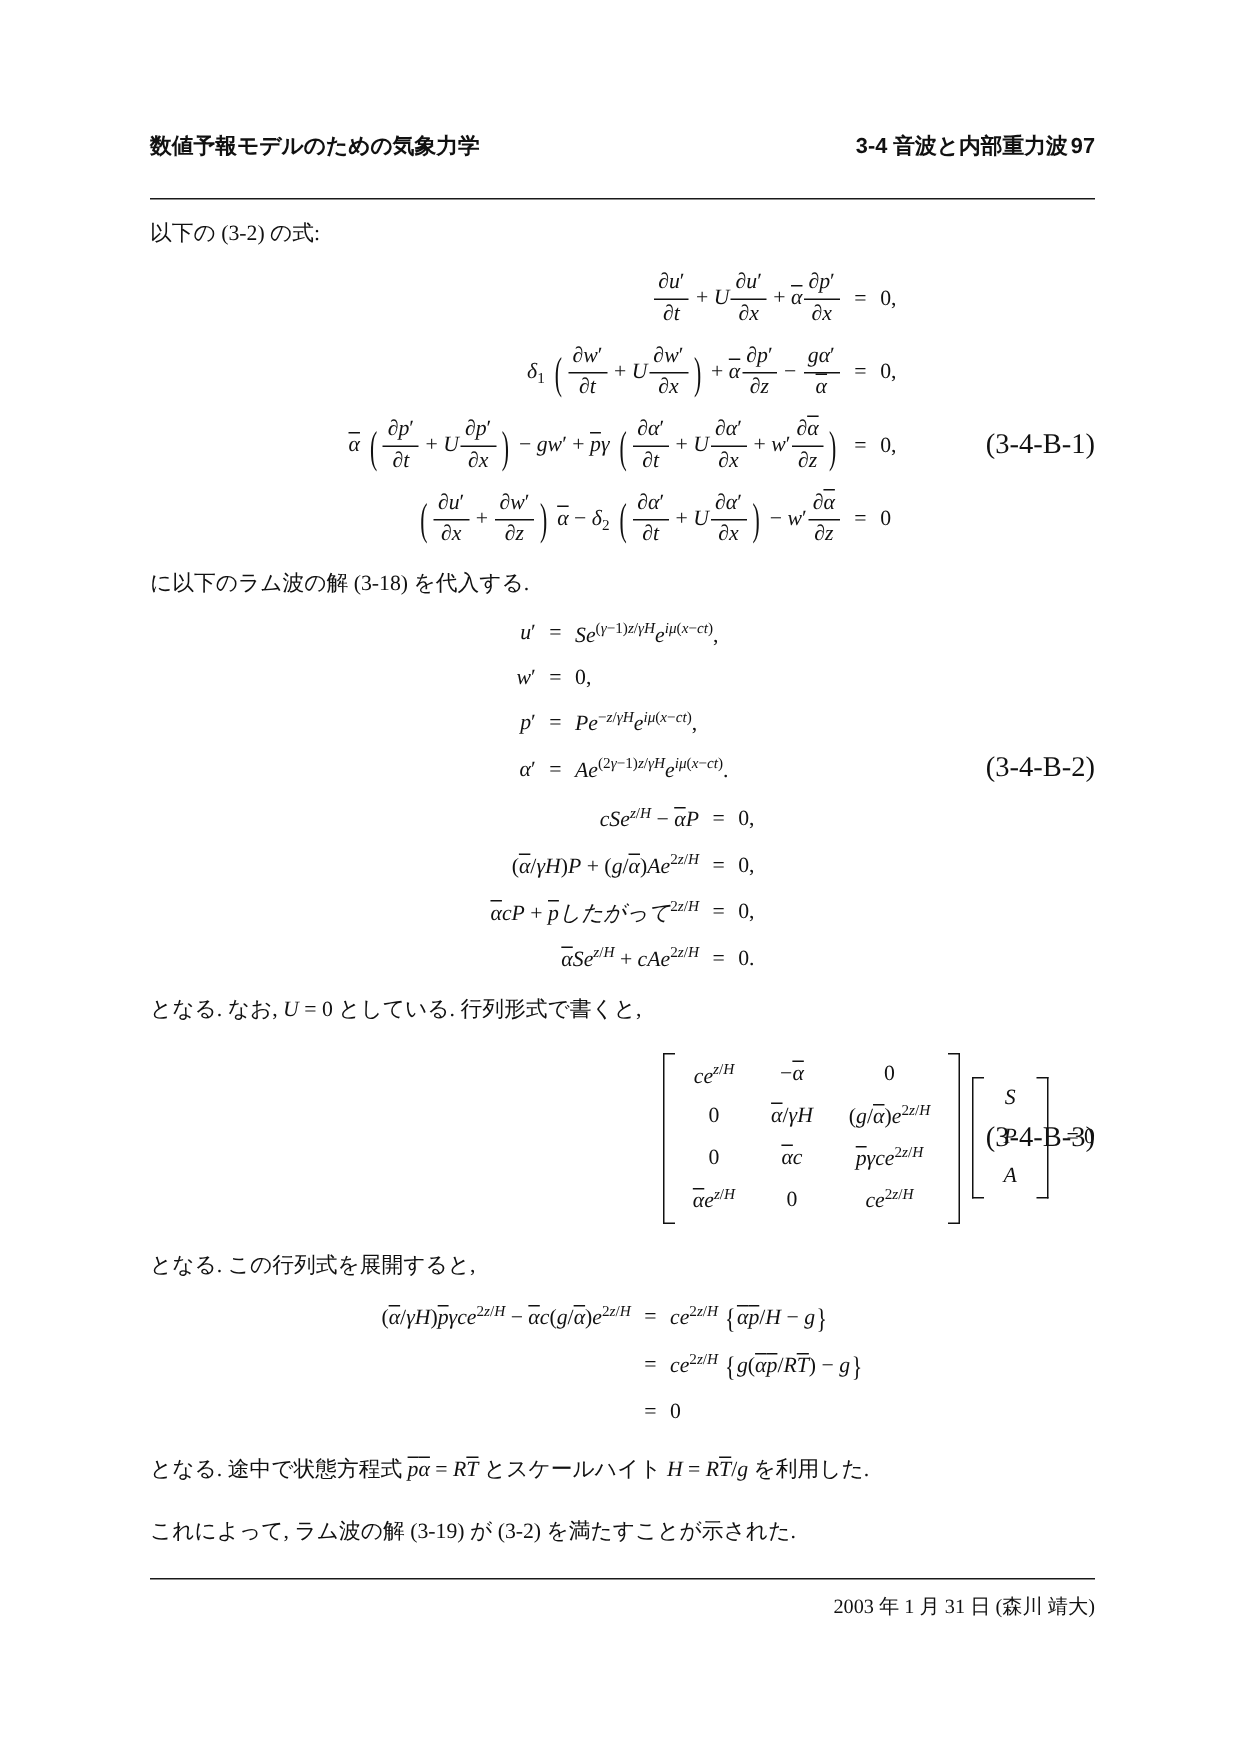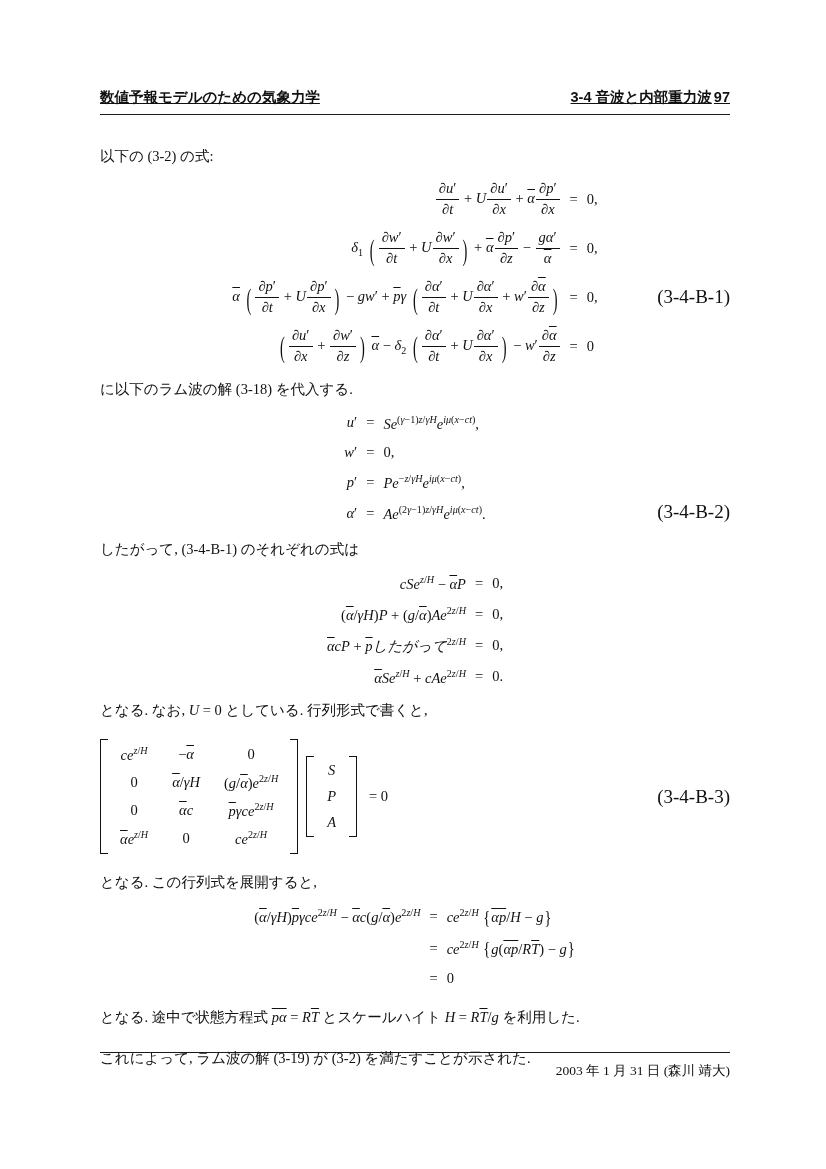--- a/index.html
+++ b/index.html
@@ -1,21 +1,21 @@
 <!DOCTYPE html>
 <html><head>
 <meta charset="utf-8">
 <style>
   html,body{margin:0;padding:0;background:#fff;}
   .page{position:relative;width:826px;height:1169px;background:#ffffff;color:#111;
         font-family:"Liberation Serif","DejaVu Serif",serif;overflow:hidden;}
   
   .hdr{position:absolute;top:88px;left:100px;right:96px;display:flex;justify-content:space-between;
-       align-items:baseline;border-bottom:1.2px solid #1a1a1a;padding-bottom:7px;
-       font-family:"Liberation Sans","DejaVu Sans",sans-serif;font-weight:bold;font-size:14.5px;text-decoration:underline;}
+       align-items:baseline;border-bottom:1.2px solid #1a1a1a;padding-bottom:25px;
+       font-family:"Liberation Sans","DejaVu Sans",sans-serif;font-weight:bold;font-size:14.5px;}
   .hdr-r{display:flex;gap:2px;align-items:baseline;}
   
   .content{position:absolute;top:120px;left:100px;right:96px;font-size:14.5px;}
   .para{margin:0;line-height:1.45;}
   .p1{margin-top:26px;}
   .p2{margin-top:10px;}
   .p3{margin-top:16px;}
   .p4{margin-top:12px;}
   .p5{margin-top:12px;}
   .p6{margin-top:20px;}
@@ -35,21 +35,21 @@
   
   i{font-style:italic;}
   sup,sub{font-size:.7em;}
   .f{display:inline-block;vertical-align:middle;text-align:center;margin:0 1px;}
   .f .n{display:block;padding:0 3px 2px;line-height:1.1;}
   .f .d{display:block;border-top:1px solid #111;padding:2px 3px 0;line-height:1.1;}
   .o{text-decoration:overline;}
   .b{display:inline-block;transform:scaleY(2.05);vertical-align:-3px;margin:0 3px;}
   .bb{display:inline-block;transform:scaleY(1.3);vertical-align:-1px;margin:0 1px;}
   
-  .mx{position:relative;display:flex;justify-content:flex-start;align-items:center;gap:8px;
+  .mx{position:relative;display:flex;justify-content:flex-end;align-items:center;gap:8px;
       font-size:14.5px;margin:18px 0;}
   .mgrp{display:flex;align-items:stretch;}
   .brl{width:7px;border:1.5px solid #111;border-right:none;}
   .brr{width:7px;border:1.5px solid #111;border-left:none;}
   .mxg{display:grid;grid-template-columns:auto auto auto;column-gap:24px;row-gap:9px;
        padding:6px 12px;align-items:center;justify-items:center;}
   .vec{display:grid;row-gap:9px;padding:6px 13px;justify-items:center;align-content:center;}
   .mxeq{margin-left:4px;}
   
   .ftr{position:absolute;left:100px;right:96px;top:1052px;border-top:1px solid #1a1a1a;
@@ -119,21 +119,20 @@
         </div>
         <div class="eqrow">
           <span class="lhs"><i>α</i>′</span>
           <span class="rel">=</span>
           <span class="rhs"><i>Ae</i><sup>(2<i>γ</i>−1)<i>z</i>/<i>γH</i></sup><i>e</i><sup><i>iμ</i>(<i>x</i>−<i>ct</i>)</sup>.</span>
         </div>
       </div>
       <span class="eqlabel lbl-last">(3-4-B-2)</span>
     </div>
 
-    <p class="para p3">したがって, (3-4-B-1) のそれぞれの式は</p>
 
     <div class="eqblock">
       <div class="eqrows">
         <div class="eqrow">
           <span class="lhs"><i>cSe</i><sup><i>z</i>/<i>H</i></sup> − <span class="o"><i>α</i></span><i>P</i></span>
           <span class="rel">=</span>
           <span class="rhs">0,</span>
         </div>
         <div class="eqrow">
           <span class="lhs">(<span class="o"><i>α</i></span>/<i>γH</i>)<i>P</i> + (<i>g</i>/<span class="o"><i>α</i></span>)<i>Ae</i><sup>2<i>z</i>/<i>H</i></sup></span>

